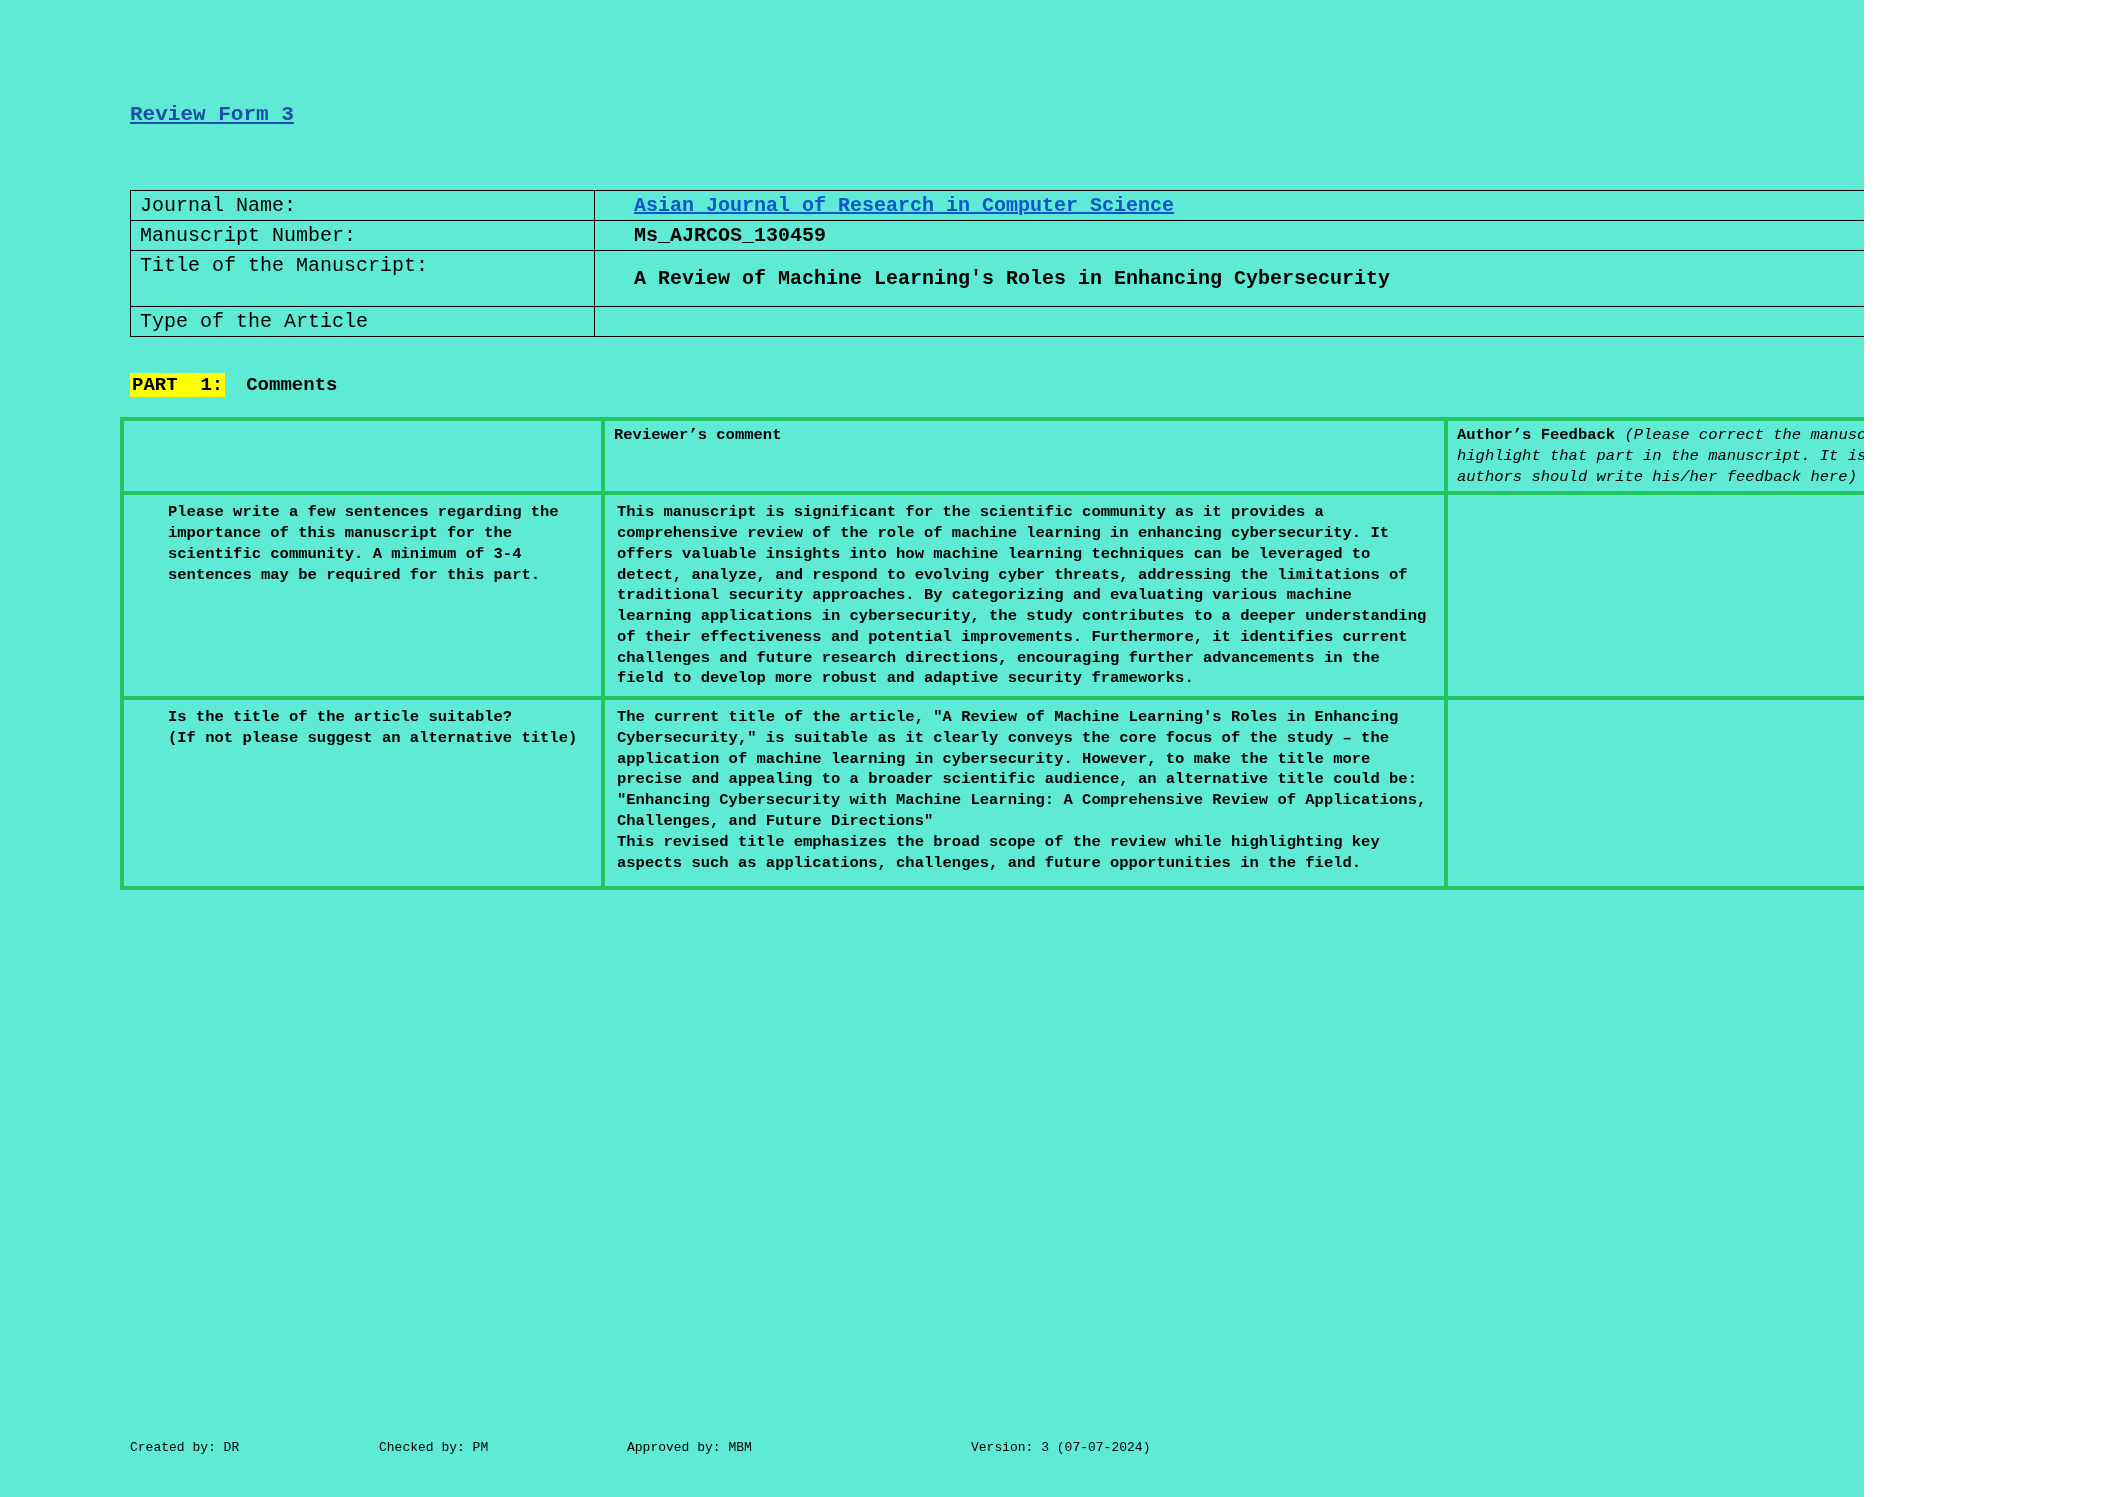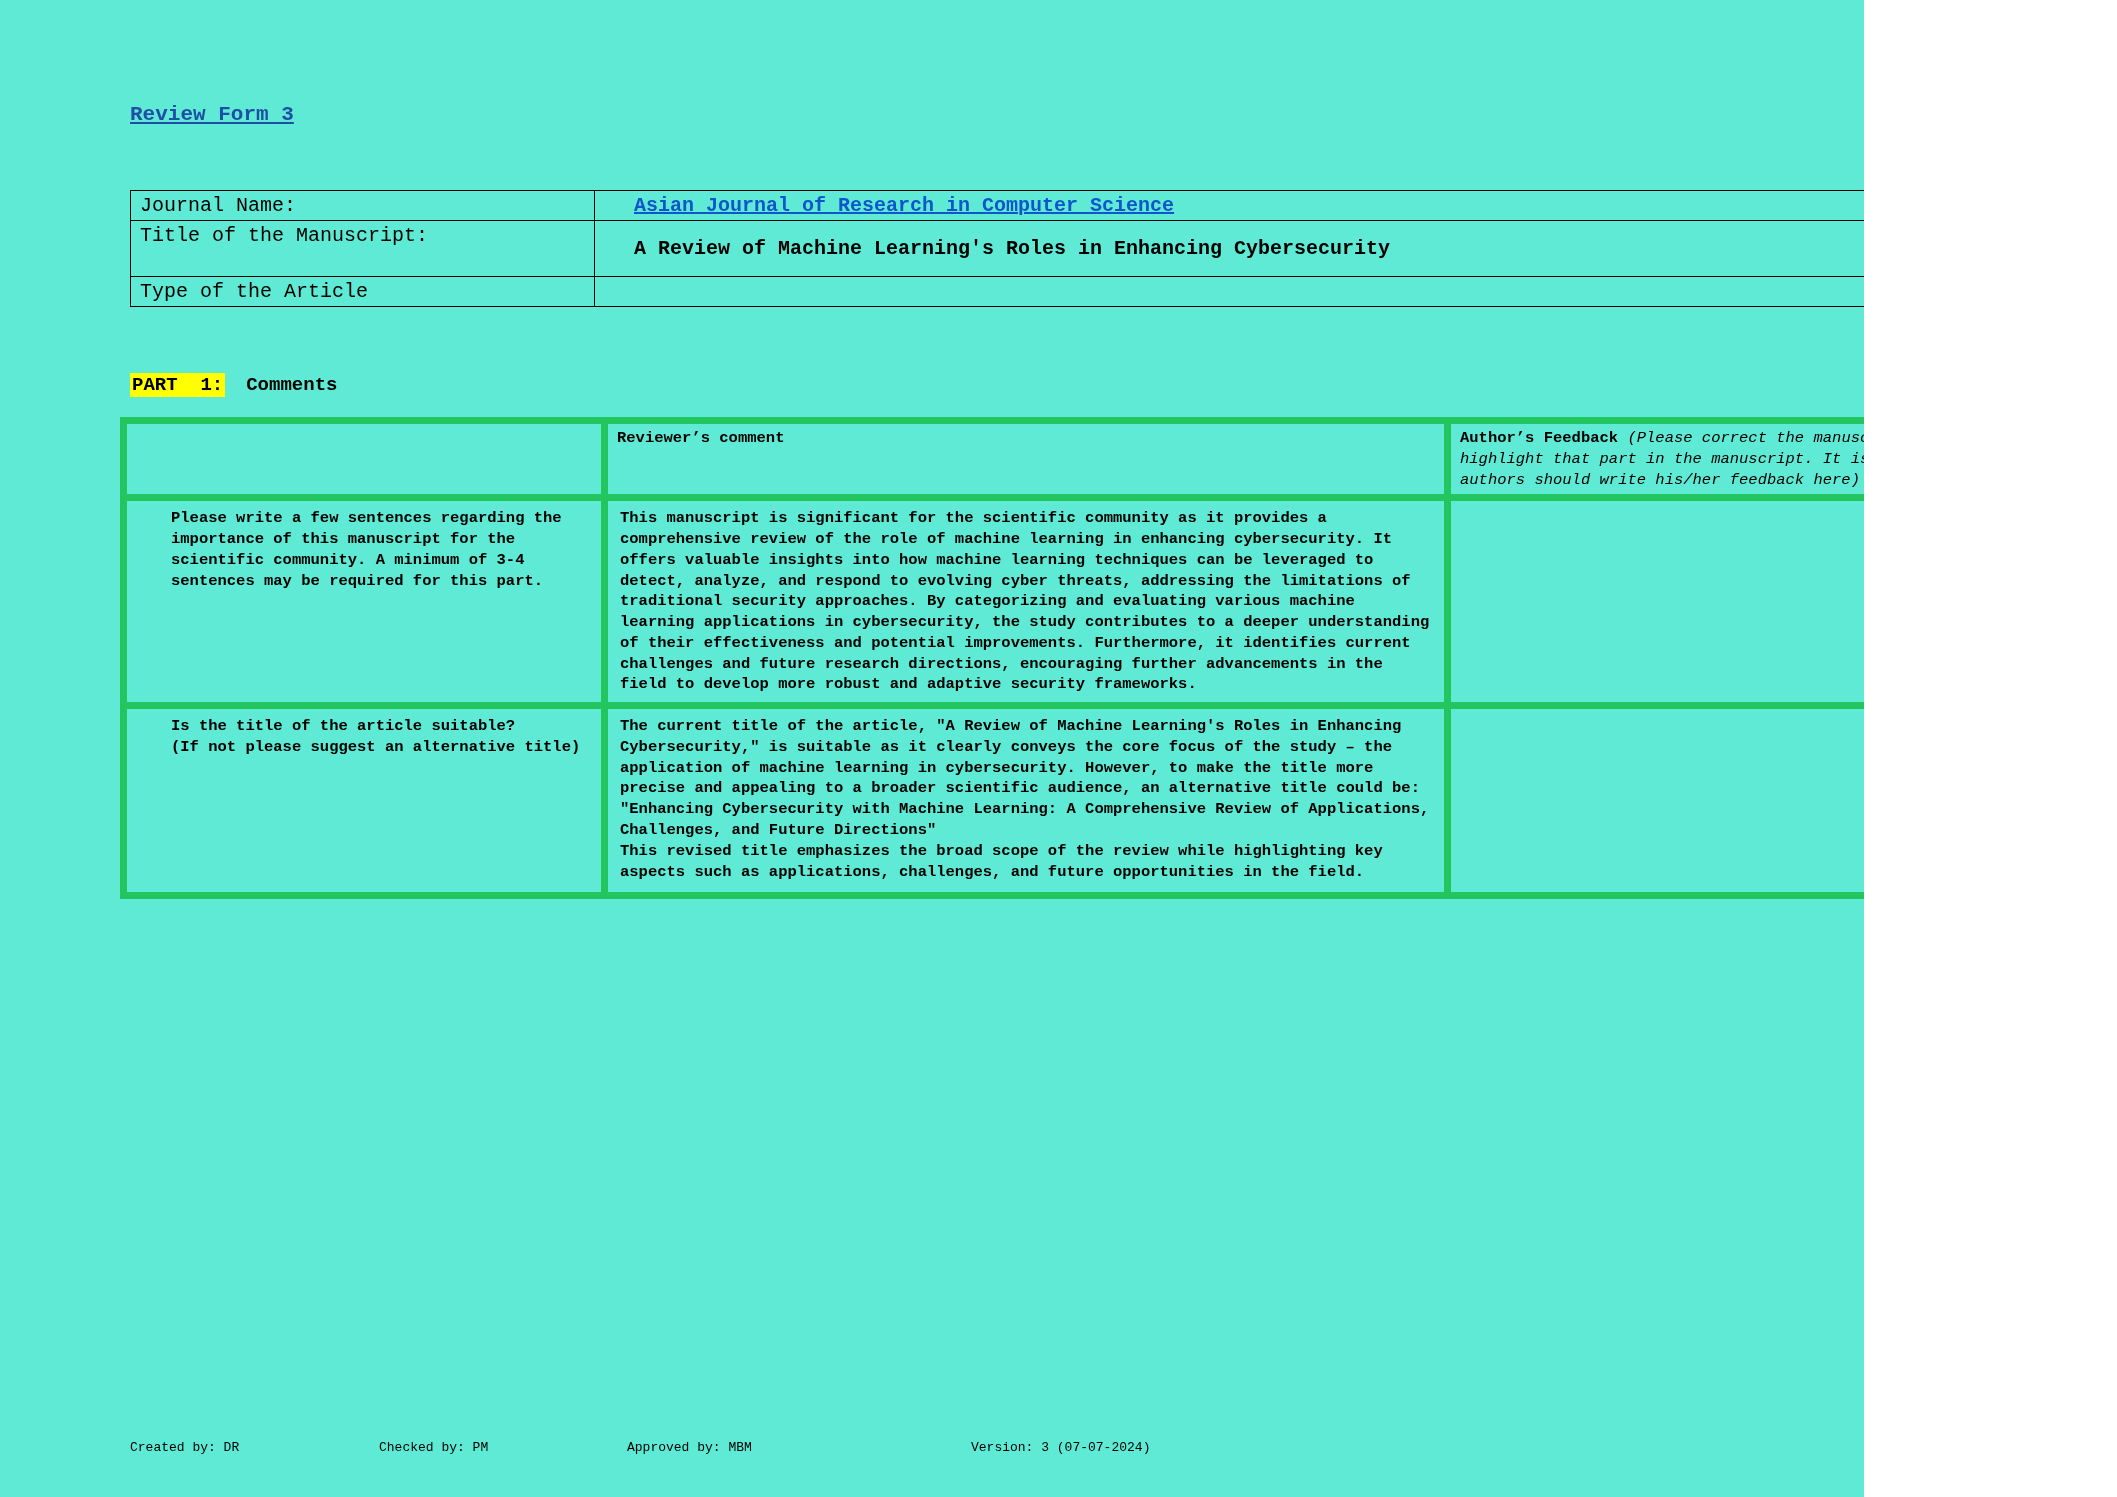--- a/index.html
+++ b/index.html
@@ -65,21 +65,21 @@
   
   .comments-table {
     position: absolute;
     left: 120px;
     top: 417px;
     width: 1903px;
     border-collapse: collapse;
     table-layout: fixed;
   }
   .comments-table td {
-    border: 7px solid #22c55e;
+    border: 4px solid #22c55e;
     font-size: 15.5px;
     line-height: 1.34;
     vertical-align: top;
   }
   .comments-table tr.header-row td { height: 64px; padding: 4px 9px; }
   .hdr-comment { font-weight: bold; }
   .hdr-feedback b { font-weight: bold; font-style: normal; }
   .hdr-feedback i { font-weight: normal; font-style: italic; }
   .q-cell {
     font-weight: bold;
@@ -118,20 +118,24 @@
       <col style="width:464px">
       <col style="width:1421px">
     </colgroup>
     <tbody>
         <tr class="r-small">
       <td class="label-cell">Journal Name:</td>
       <td class="value-cell">
         <span class="journal-link">Asian Journal of Research in Computer Science</span>
       </td>
     </tr>
+    <tr class="r-small">
+      <td class="label-cell">Manuscript Number:</td>
+      <td class="value-cell">Ms_AJRCOS_130459</td>
+    </tr>
     <tr class="r-tall">
       <td class="label-cell">Title of the Manuscript:</td>
       <td class="value-cell middle">A Review of Machine Learning's Roles in Enhancing Cybersecurity</td>
     </tr>
     <tr class="r-small">
       <td class="label-cell">Type of the Article</td>
       <td class="value-cell"></td>
     </tr>
   </tbody>
     </table>

